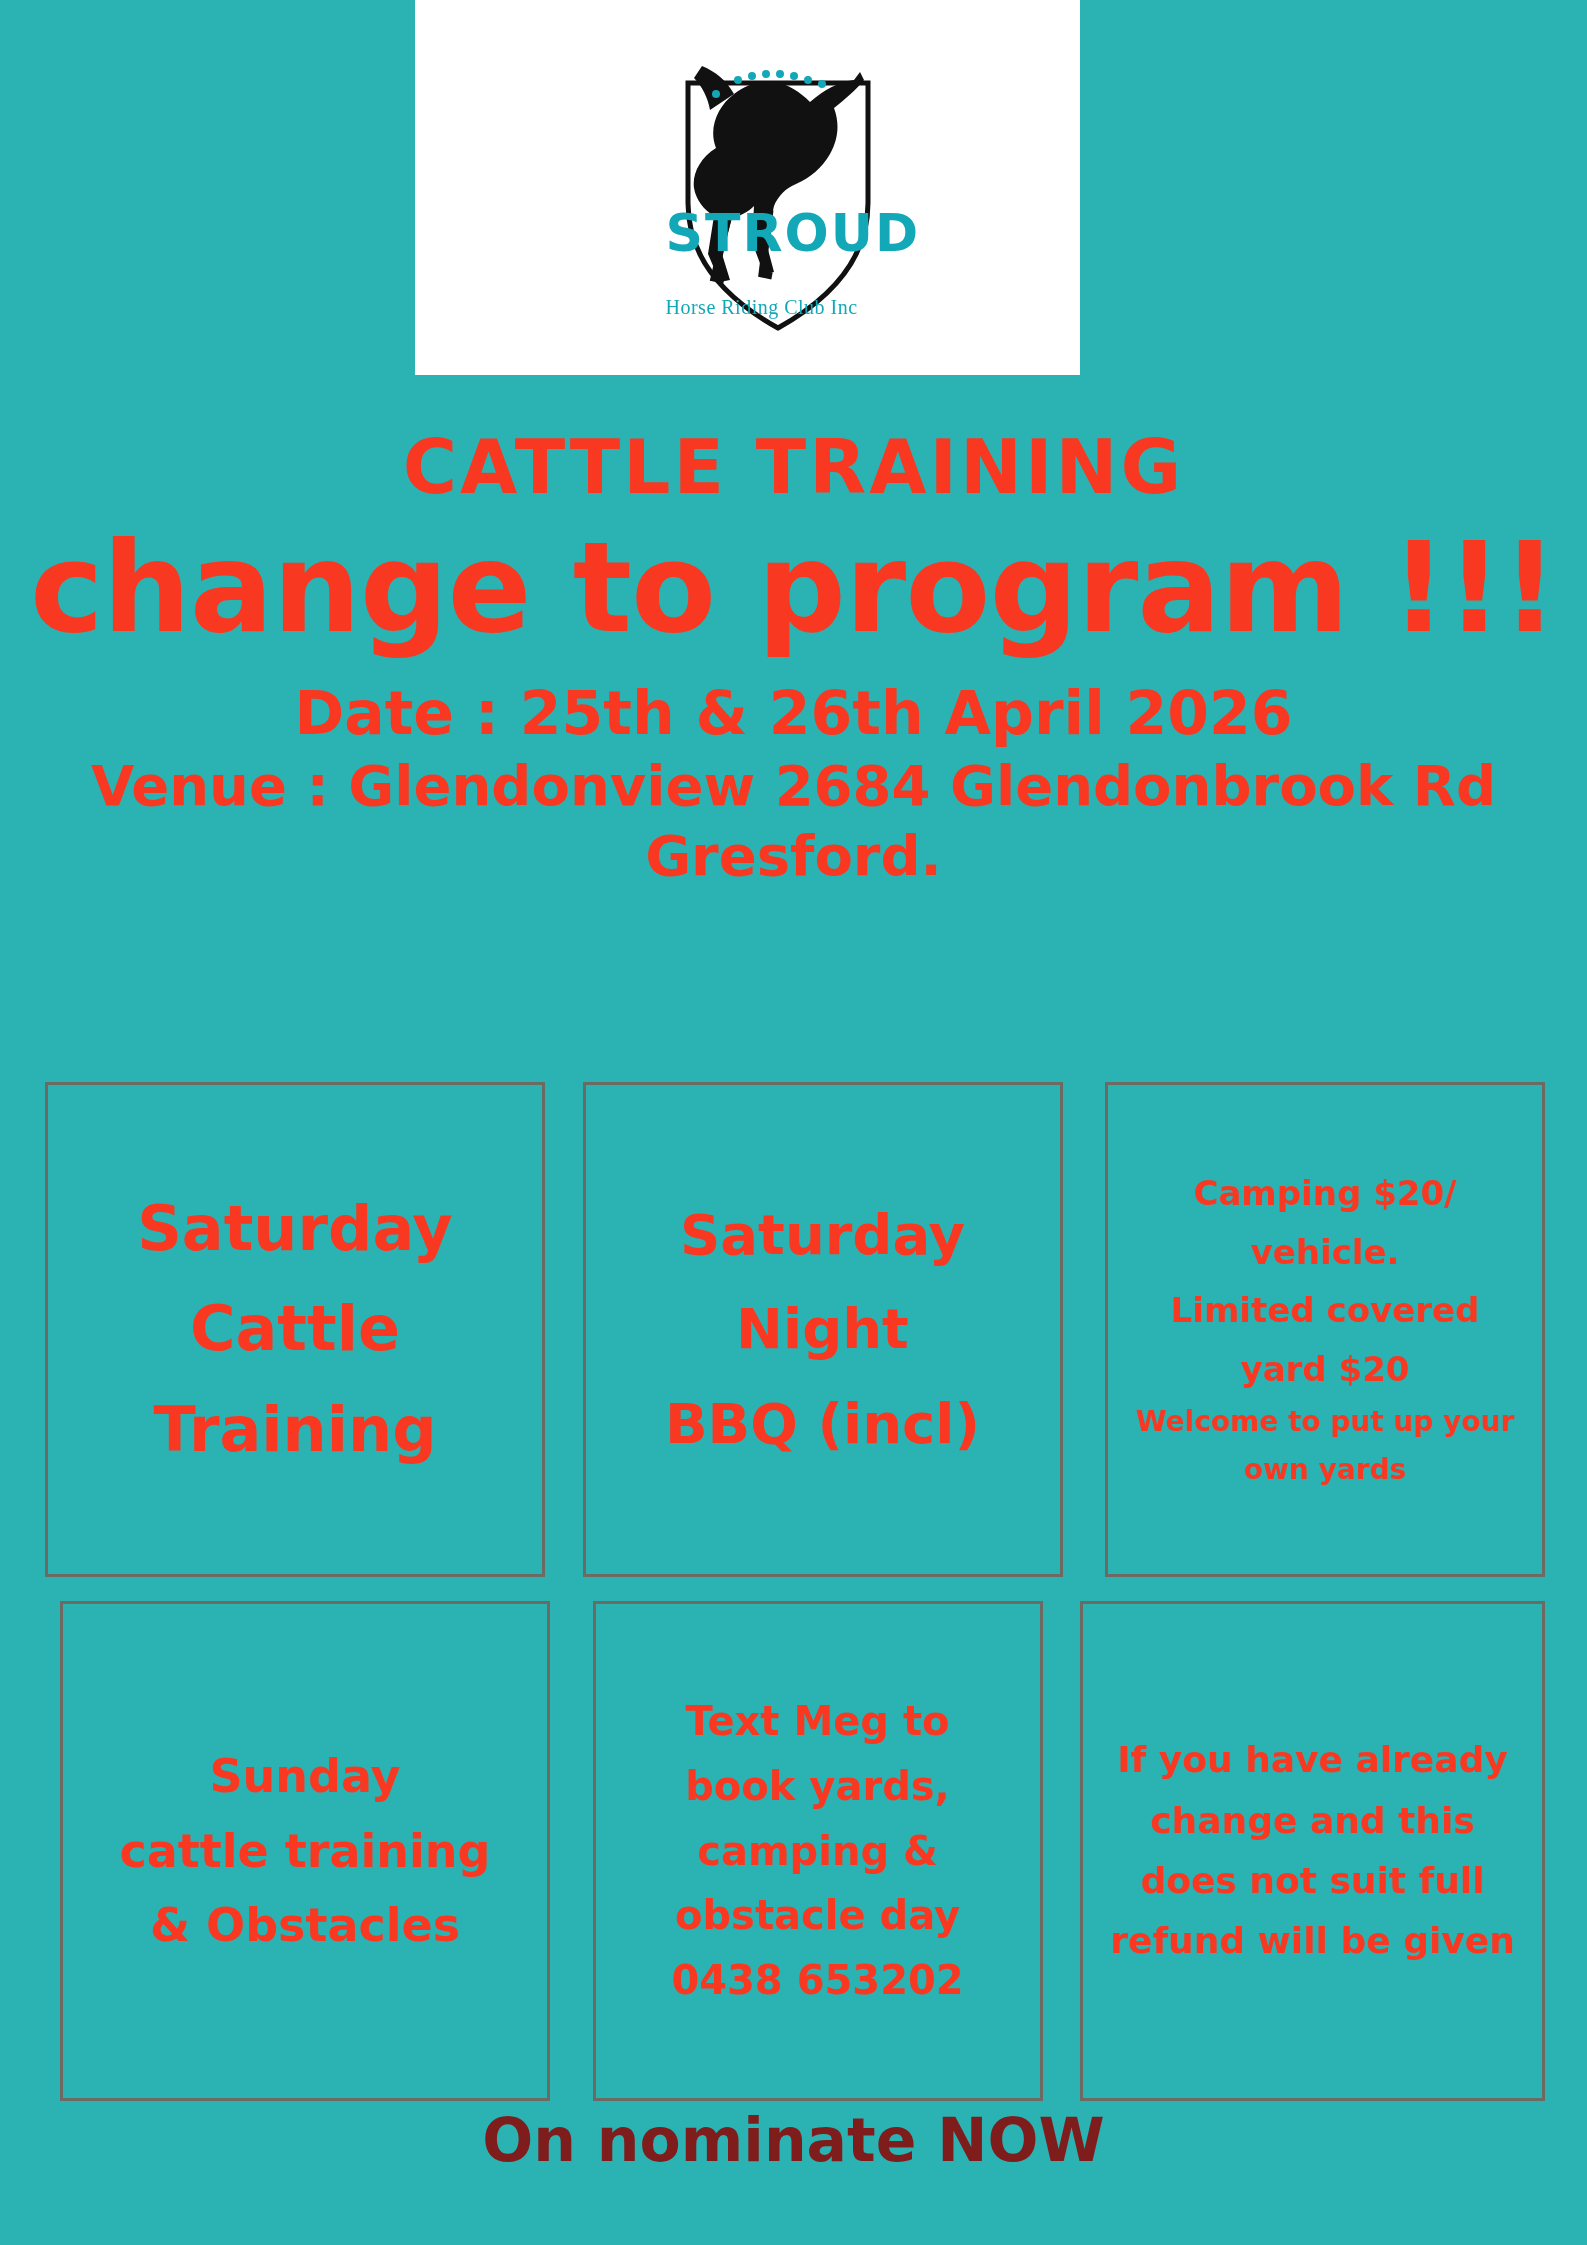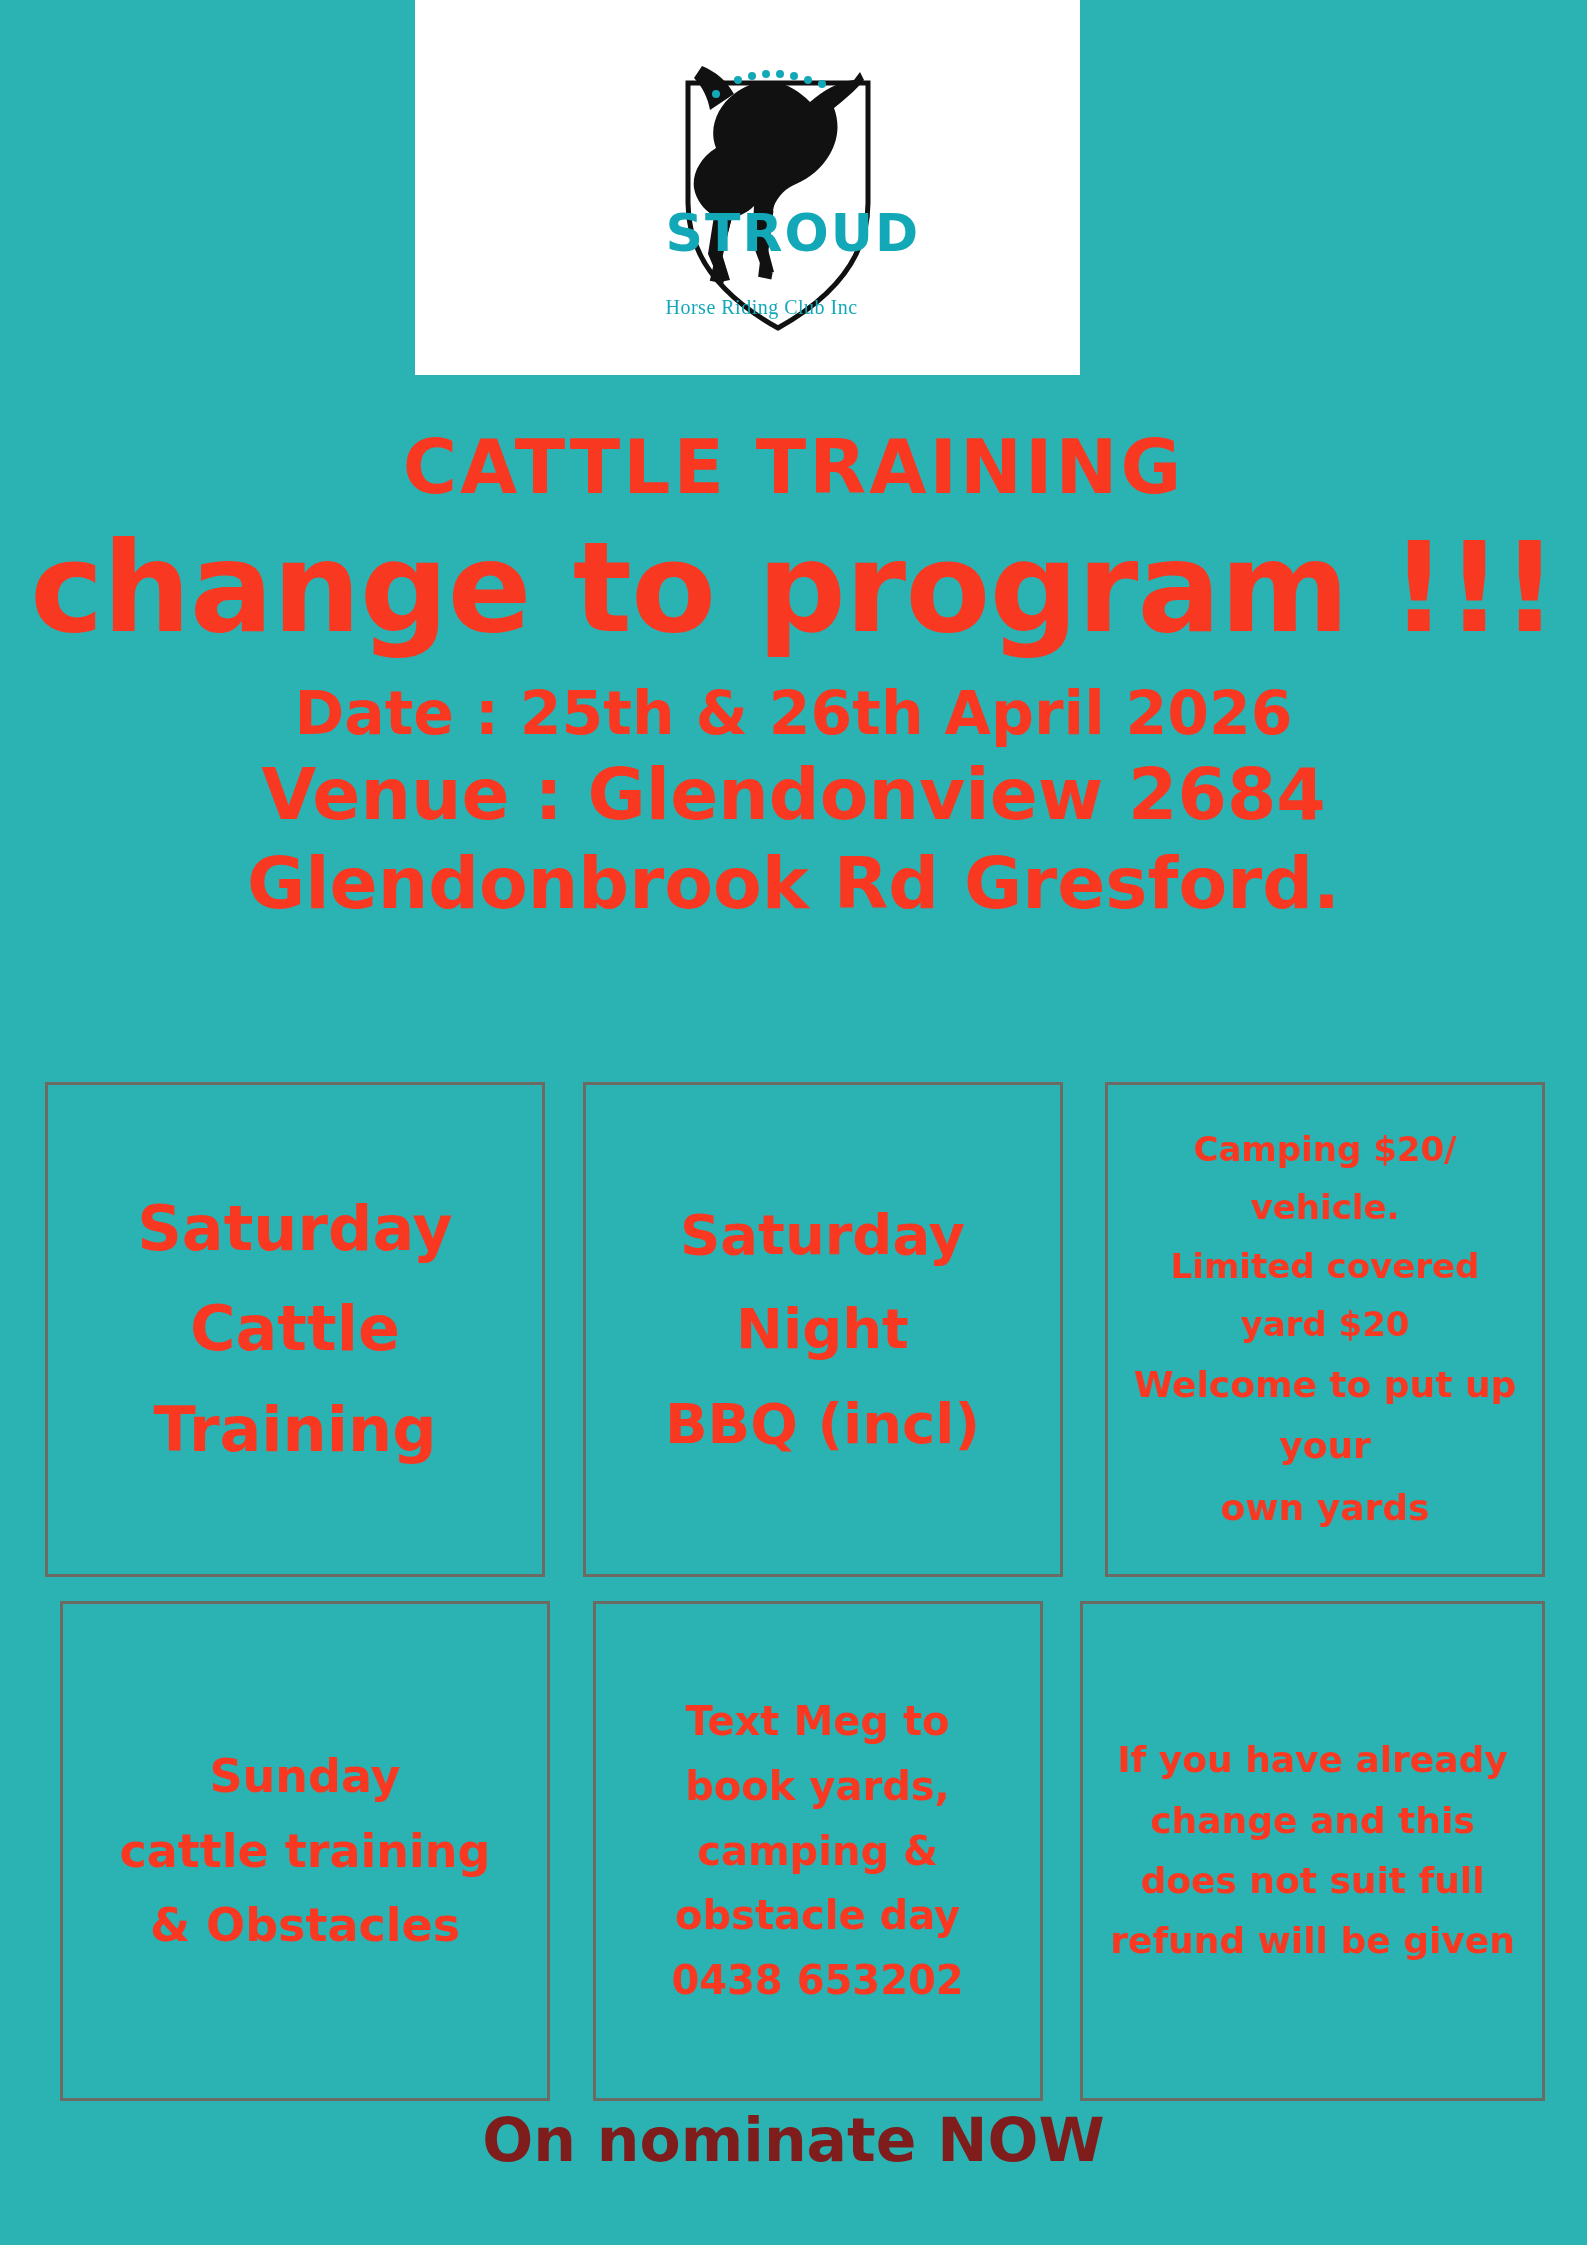--- a/index.html
+++ b/index.html
@@ -91,21 +91,21 @@
     margin-bottom: 26px;
   }
   .h-line {
     font-family: "DejaVu Sans", sans-serif;
     font-weight: bold;
     font-size: 60px;
     line-height: 1.25;
     letter-spacing: 0px;
   }
   .h-line.venue {
-    font-size: 71px;
+    font-size: 56px;
   }
 
   
   .grid {
     position: absolute;
     left: 45px;
     top: 1082px;
     width: 1500px;
   }
   .row {
@@ -145,21 +145,21 @@
   .row2 .c-text { margin-left: 35px; }
   .row2 .c-refund { margin-left: 30px; align-items: center; }
 
   .cell .line {
     display: block;
     width: 100%;
   }
   .c-sat-train .line { font-size: 62px; line-height: 1.62; }
   .c-bbq .line { font-size: 56px; line-height: 1.68; }
   .c-camping .line { font-size: 34px; line-height: 1.72; }
-  .c-camping .line.small { font-size: 36px; }
+  .c-camping .line.small { font-size: 28px; }
   .c-sunday .line { font-size: 46px; line-height: 1.62; }
   .c-text .line { font-size: 40px; line-height: 1.62; }
   .c-refund .line { font-size: 36px; line-height: 1.68; }
 
   
   .footer {
     position: absolute;
     left: 0;
     top: 2105px;
     width: 1587px;

